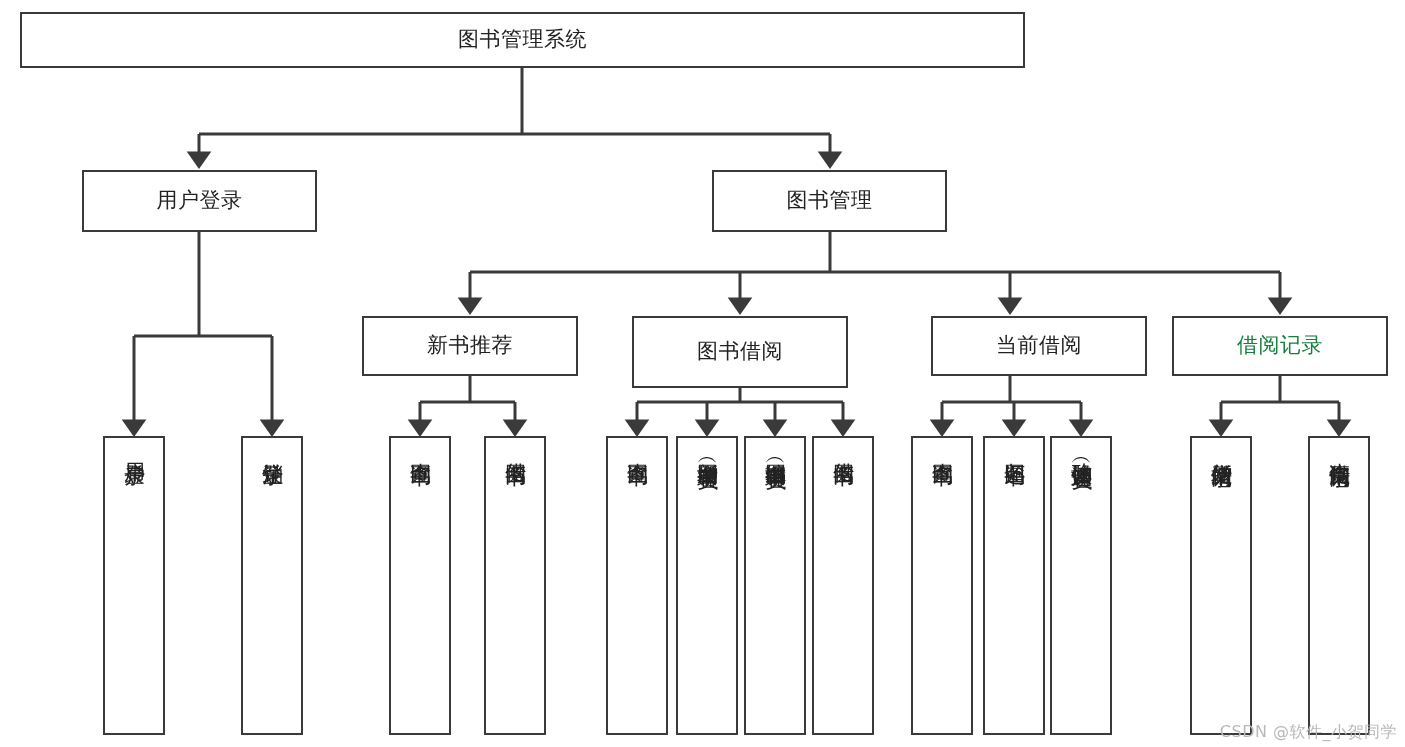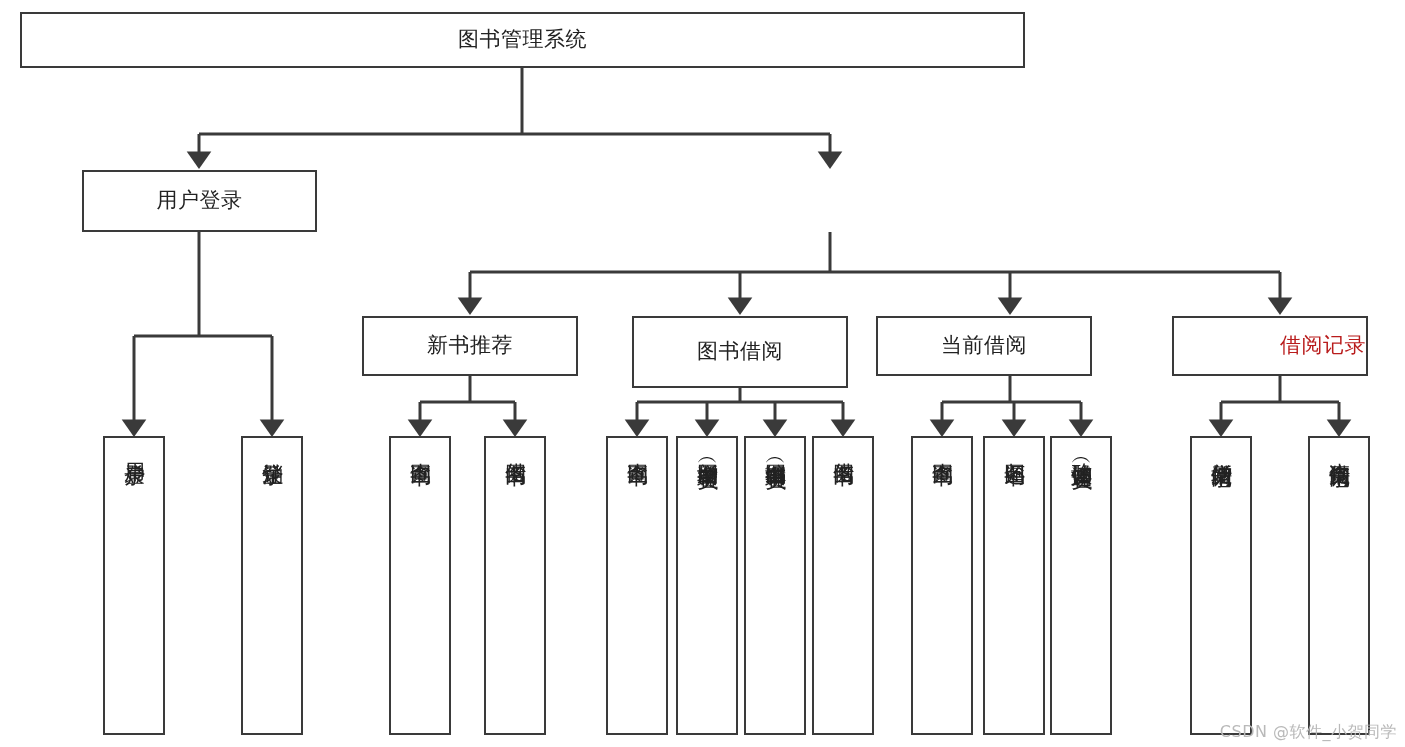--- a/index.html
+++ b/index.html
@@ -123,31 +123,34 @@
     </g>
   </svg>
 
   <div class="node horiz" style="left: 20px; top: 12px; width: 1005px; height: 56px; border-color: rgb(58, 58, 58); color: rgb(34, 34, 34);">
     <span class="node-label">图书管理系统</span>
   </div>
 
   <div class="node horiz" style="left: 82px; top: 170px; width: 235px; height: 62px; border-color: rgb(58, 58, 58); color: rgb(34, 34, 34);">
     <span class="node-label">用户登录</span>
   </div>
+  <div class="node horiz" style="left: 712px; top: 170px; width: 235px; height: 62px; border-color: rgb(58, 58, 58); color: rgb(34, 34, 34);">
+    <span class="node-label">图书管理</span>
+  </div>
 
   <div class="node horiz" style="left: 362px; top: 316px; width: 216px; height: 60px; border-color: rgb(58, 58, 58); color: rgb(34, 34, 34); justify-content: center;">
     <span class="node-label">新书推荐</span>
   </div>
   <div class="node horiz" style="left: 632px; top: 316px; width: 216px; height: 72px; border-color: rgb(58, 58, 58); color: rgb(34, 34, 34);">
     <span class="node-label">图书借阅</span>
   </div>
-  <div class="node horiz" style="left: 876px; top: 316px; width: 216px; height: 60px; border-color: rgb(58, 58, 58); color: rgb(34, 34, 34);">
+  <div class="node horiz" style="left: 931px; top: 316px; width: 216px; height: 60px; border-color: rgb(58, 58, 58); color: rgb(34, 34, 34);">
     <span class="node-label">当前借阅</span>
   </div>
-  <div class="node horiz" style="left: 1172px; top: 316px; width: 196px; height: 60px; border-color: rgb(58, 58, 58); color: #b91c1c; justify-content: flex-end;">
+  <div class="node horiz" style="left: 1172px; top: 316px; width: 216px; height: 60px; border-color: rgb(58, 58, 58); color: #15803d;">
     <span class="node-label">借阅记录</span>
   </div>
 
   <div class="node vert" style="left: 103px; top: 436px; width: 62px; height: 299px; border-color: rgb(58, 58, 58); color: rgb(34, 34, 34);">
     <span class="node-label">用户登录</span>
   </div>
   <div class="node vert" style="left: 241px; top: 436px; width: 62px; height: 299px; border-color: rgb(58, 58, 58); color: rgb(34, 34, 34);">
     <span class="node-label">注销登录</span>
   </div>
   <div class="node vert" style="left: 389px; top: 436px; width: 62px; height: 299px; border-color: rgb(58, 58, 58); color: rgb(34, 34, 34);">

